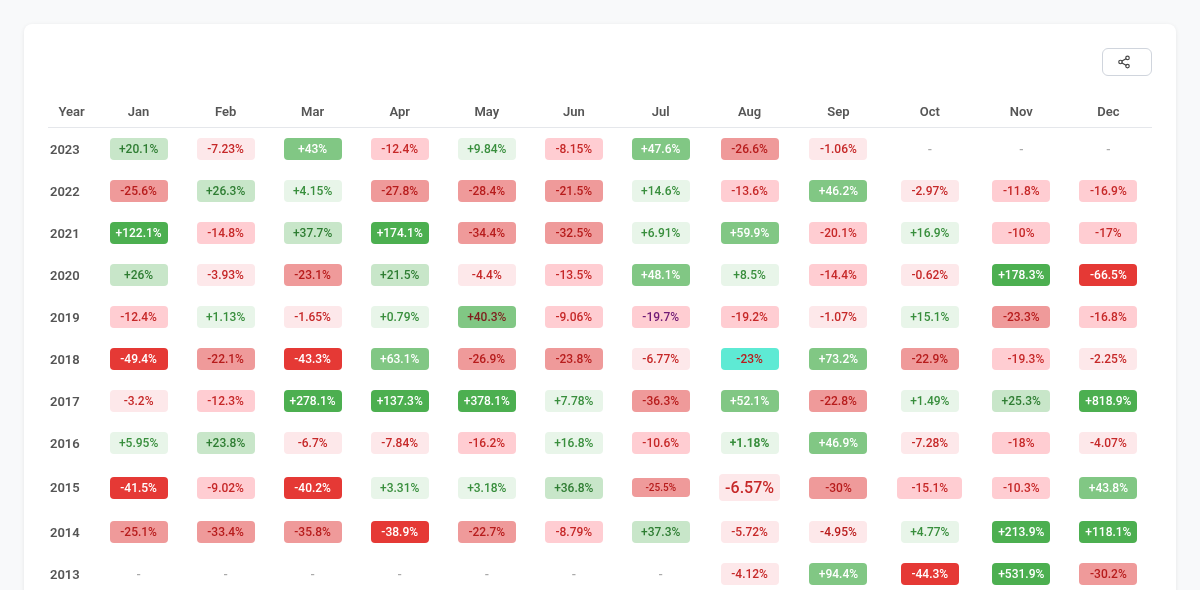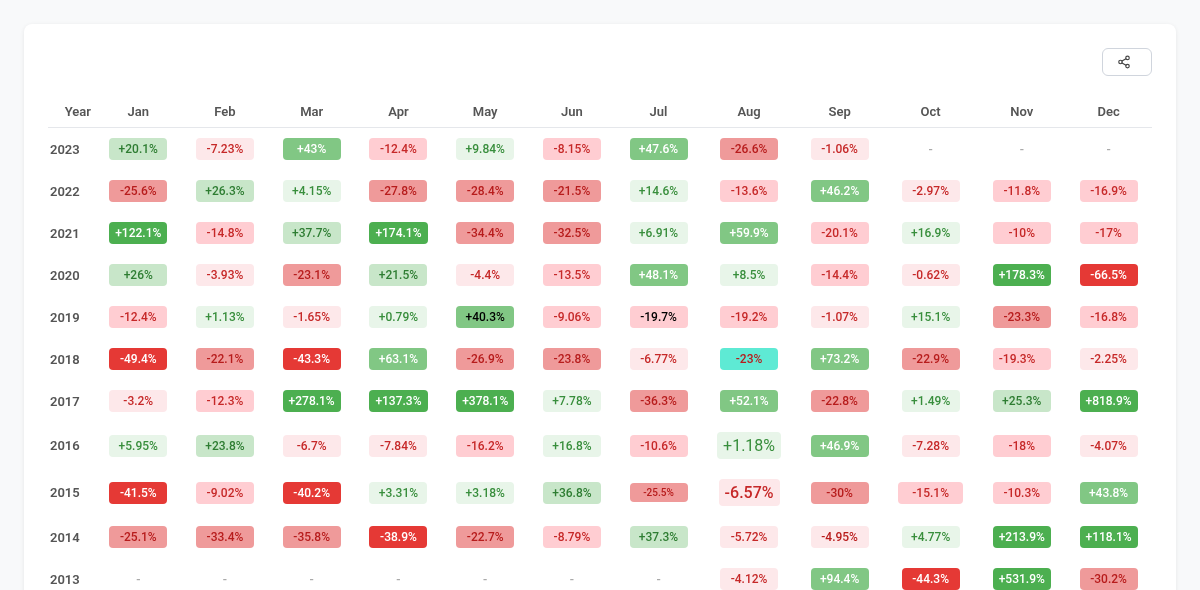--- a/index.html
+++ b/index.html
@@ -46,21 +46,21 @@
       font-size: 12.5px;
     }
     thead th {
       text-align: center;
       font-weight: 600;
       color: #555;
       padding: 8px 4px;
       border-bottom: 1px solid #e5e7eb;
       font-size: 13px;
     }
-    thead th:first-child { text-align: right; }
+    thead th:first-child { text-align: center; }
     tbody tr { border-bottom: 1px solid #f0f0f0; }
     tbody td {
       text-align: center;
       padding: 10px 4px;
       font-size: 12.5px;
       font-weight: 500;
       color: #222;
     }
     tbody td:first-child {
       text-align: left;
@@ -166,42 +166,42 @@
           <td><span style="display: inline-block; background-color: rgb(253, 232, 234); color: rgb(198, 40, 40); border-radius: 4px; padding: 4px 6px; min-width: 58px; text-align: center; font-size: 12px; font-weight: 500;">-0.62%</span></td>
           <td><span style="display: inline-block; background-color: rgb(76, 175, 80); color: rgb(255, 255, 255); border-radius: 4px; padding: 4px 6px; min-width: 58px; text-align: center; font-size: 12px; font-weight: 500;">+178.3%</span></td>
           <td><span style="display: inline-block; background-color: rgb(229, 57, 53); color: rgb(255, 255, 255); border-radius: 4px; padding: 4px 6px; min-width: 58px; text-align: center; font-size: 12px; font-weight: 500;">-66.5%</span></td>
         </tr>
         <tr>
           <td>2019</td>
           <td><span style="display: inline-block; background-color: rgb(255, 205, 210); color: rgb(198, 40, 40); border-radius: 4px; padding: 4px 6px; min-width: 58px; text-align: center; font-size: 12px; font-weight: 500;">-12.4%</span></td>
           <td><span style="display: inline-block; background-color: rgb(232, 245, 233); color: rgb(56, 142, 60); border-radius: 4px; padding: 4px 6px; min-width: 58px; text-align: center; font-size: 12px; font-weight: 500;">+1.13%</span></td>
           <td><span style="display: inline-block; background-color: rgb(253, 232, 234); color: rgb(198, 40, 40); border-radius: 4px; padding: 4px 6px; min-width: 58px; text-align: center; font-size: 12px; font-weight: 500;">-1.65%</span></td>
           <td><span style="display: inline-block; background-color: rgb(232, 245, 233); color: rgb(56, 142, 60); border-radius: 4px; padding: 4px 6px; min-width: 58px; text-align: center; font-size: 12px; font-weight: 500;">+0.79%</span></td>
-          <td><span style="display: inline-block; background-color: rgb(129, 199, 132); color: #000000; border-radius: 4px; padding: 4px 6px; min-width: 58px; text-align: center; font-size: 12px; font-weight: 500;">+40.3%</span></td>
+          <td><span style="display: inline-block; background-color: rgb(129, 199, 132); color: #7f1d1d; border-radius: 4px; padding: 4px 6px; min-width: 58px; text-align: center; font-size: 12px; font-weight: 500;">+40.3%</span></td>
           <td><span style="display: inline-block; background-color: rgb(255, 205, 210); color: rgb(198, 40, 40); border-radius: 4px; padding: 4px 6px; min-width: 58px; text-align: center; font-size: 12px; font-weight: 500;">-9.06%</span></td>
-          <td><span style="display: inline-block; background-color: rgb(255, 205, 210); color: #000000; border-radius: 4px; padding: 4px 6px; min-width: 58px; text-align: center; font-size: 12px; font-weight: 500;">-19.7%</span></td>
+          <td><span style="display: inline-block; background-color: rgb(255, 205, 210); color: #701a75; border-radius: 4px; padding: 4px 6px; min-width: 58px; text-align: center; font-size: 12px; font-weight: 500;">-19.7%</span></td>
           <td><span style="display: inline-block; background-color: rgb(255, 205, 210); color: rgb(198, 40, 40); border-radius: 4px; padding: 4px 6px; min-width: 58px; text-align: center; font-size: 12px; font-weight: 500;">-19.2%</span></td>
           <td><span style="display: inline-block; background-color: rgb(253, 232, 234); color: rgb(198, 40, 40); border-radius: 4px; padding: 4px 6px; min-width: 58px; text-align: center; font-size: 12px; font-weight: 500;">-1.07%</span></td>
           <td><span style="display: inline-block; background-color: rgb(232, 245, 233); color: rgb(56, 142, 60); border-radius: 4px; padding: 4px 6px; min-width: 58px; text-align: center; font-size: 12px; font-weight: 500;">+15.1%</span></td>
           <td><span style="display: inline-block; background-color: rgb(239, 154, 154); color: rgb(183, 28, 28); border-radius: 4px; padding: 4px 6px; min-width: 58px; text-align: center; font-size: 12px; font-weight: 500;">-23.3%</span></td>
           <td><span style="display: inline-block; background-color: rgb(255, 205, 210); color: rgb(198, 40, 40); border-radius: 4px; padding: 4px 6px; min-width: 58px; text-align: center; font-size: 12px; font-weight: 500;">-16.8%</span></td>
         </tr>
         <tr>
           <td>2018</td>
           <td><span style="display: inline-block; background-color: rgb(229, 57, 53); color: rgb(255, 255, 255); border-radius: 4px; padding: 4px 6px; min-width: 58px; text-align: center; font-size: 12px; font-weight: 500;">-49.4%</span></td>
           <td><span style="display: inline-block; background-color: rgb(239, 154, 154); color: rgb(183, 28, 28); border-radius: 4px; padding: 4px 6px; min-width: 58px; text-align: center; font-size: 12px; font-weight: 500;">-22.1%</span></td>
           <td><span style="display: inline-block; background-color: rgb(229, 57, 53); color: rgb(255, 255, 255); border-radius: 4px; padding: 4px 6px; min-width: 58px; text-align: center; font-size: 12px; font-weight: 500;">-43.3%</span></td>
           <td><span style="display: inline-block; background-color: rgb(129, 199, 132); color: rgb(255, 255, 255); border-radius: 4px; padding: 4px 6px; min-width: 58px; text-align: center; font-size: 12px; font-weight: 500;">+63.1%</span></td>
           <td><span style="display: inline-block; background-color: rgb(239, 154, 154); color: rgb(183, 28, 28); border-radius: 4px; padding: 4px 6px; min-width: 58px; text-align: center; font-size: 12px; font-weight: 500;">-26.9%</span></td>
           <td><span style="display: inline-block; background-color: rgb(239, 154, 154); color: rgb(183, 28, 28); border-radius: 4px; padding: 4px 6px; min-width: 58px; text-align: center; font-size: 12px; font-weight: 500;">-23.8%</span></td>
           <td><span style="display: inline-block; background-color: rgb(253, 232, 234); color: rgb(198, 40, 40); border-radius: 4px; padding: 4px 6px; min-width: 58px; text-align: center; font-size: 12px; font-weight: 500;">-6.77%</span></td>
           <td><span style="display: inline-block; background-color: #5eead4; color: rgb(183, 28, 28); border-radius: 4px; padding: 4px 6px; min-width: 58px; text-align: center; font-size: 12px; font-weight: 500;">-23%</span></td>
           <td><span style="display: inline-block; background-color: rgb(129, 199, 132); color: rgb(255, 255, 255); border-radius: 4px; padding: 4px 6px; min-width: 58px; text-align: center; font-size: 12px; font-weight: 500;">+73.2%</span></td>
           <td><span style="display: inline-block; background-color: rgb(239, 154, 154); color: rgb(183, 28, 28); border-radius: 4px; padding: 4px 6px; min-width: 58px; text-align: center; font-size: 12px; font-weight: 500;">-22.9%</span></td>
-          <td><span style="display: inline-block; background-color: rgb(255, 205, 210); color: rgb(198, 40, 40); border-radius: 4px; padding: 4px 6px; min-width: 58px; text-align: left; font-size: 12px; font-weight: 500;">-19.3%</span></td>
+          <td><span style="display: inline-block; background-color: rgb(255, 205, 210); color: rgb(198, 40, 40); border-radius: 4px; padding: 4px 6px; min-width: 58px; text-align: right; font-size: 12px; font-weight: 500;">-19.3%</span></td>
           <td><span style="display: inline-block; background-color: rgb(253, 232, 234); color: rgb(198, 40, 40); border-radius: 4px; padding: 4px 6px; min-width: 58px; text-align: center; font-size: 12px; font-weight: 500;">-2.25%</span></td>
         </tr>
         <tr>
           <td>2017</td>
           <td><span style="display: inline-block; background-color: rgb(253, 232, 234); color: rgb(198, 40, 40); border-radius: 4px; padding: 4px 6px; min-width: 58px; text-align: center; font-size: 12px; font-weight: 500;">-3.2%</span></td>
           <td><span style="display: inline-block; background-color: rgb(255, 205, 210); color: rgb(198, 40, 40); border-radius: 4px; padding: 4px 6px; min-width: 58px; text-align: center; font-size: 12px; font-weight: 500;">-12.3%</span></td>
           <td><span style="display: inline-block; background-color: rgb(76, 175, 80); color: rgb(255, 255, 255); border-radius: 4px; padding: 4px 6px; min-width: 58px; text-align: center; font-size: 12px; font-weight: 500;">+278.1%</span></td>
           <td><span style="display: inline-block; background-color: rgb(76, 175, 80); color: rgb(255, 255, 255); border-radius: 4px; padding: 4px 6px; min-width: 58px; text-align: center; font-size: 12px; font-weight: 500;">+137.3%</span></td>
           <td><span style="display: inline-block; background-color: rgb(76, 175, 80); color: rgb(255, 255, 255); border-radius: 4px; padding: 4px 6px; min-width: 58px; text-align: center; font-size: 12px; font-weight: 500;">+378.1%</span></td>
           <td><span style="display: inline-block; background-color: rgb(232, 245, 233); color: rgb(56, 142, 60); border-radius: 4px; padding: 4px 6px; min-width: 58px; text-align: center; font-size: 12px; font-weight: 500;">+7.78%</span></td>
@@ -214,21 +214,21 @@
         </tr>
         <tr>
           <td>2016</td>
           <td><span style="display: inline-block; background-color: rgb(232, 245, 233); color: rgb(56, 142, 60); border-radius: 4px; padding: 4px 6px; min-width: 58px; text-align: center; font-size: 12px; font-weight: 500;">+5.95%</span></td>
           <td><span style="display: inline-block; background-color: rgb(200, 230, 201); color: rgb(46, 125, 50); border-radius: 4px; padding: 4px 6px; min-width: 58px; text-align: center; font-size: 12px; font-weight: 500;">+23.8%</span></td>
           <td><span style="display: inline-block; background-color: rgb(253, 232, 234); color: rgb(198, 40, 40); border-radius: 4px; padding: 4px 6px; min-width: 58px; text-align: center; font-size: 12px; font-weight: 500;">-6.7%</span></td>
           <td><span style="display: inline-block; background-color: rgb(253, 232, 234); color: rgb(198, 40, 40); border-radius: 4px; padding: 4px 6px; min-width: 58px; text-align: center; font-size: 12px; font-weight: 500;">-7.84%</span></td>
           <td><span style="display: inline-block; background-color: rgb(255, 205, 210); color: rgb(198, 40, 40); border-radius: 4px; padding: 4px 6px; min-width: 58px; text-align: center; font-size: 12px; font-weight: 500;">-16.2%</span></td>
           <td><span style="display: inline-block; background-color: rgb(232, 245, 233); color: rgb(56, 142, 60); border-radius: 4px; padding: 4px 6px; min-width: 58px; text-align: center; font-size: 12px; font-weight: 500;">+16.8%</span></td>
           <td><span style="display: inline-block; background-color: rgb(255, 205, 210); color: rgb(198, 40, 40); border-radius: 4px; padding: 4px 6px; min-width: 58px; text-align: center; font-size: 12px; font-weight: 500;">-10.6%</span></td>
-          <td><span style="display: inline-block; background-color: rgb(232, 245, 233); color: rgb(56, 142, 60); border-radius: 4px; padding: 4px 6px; min-width: 58px; text-align: center; font-size: 16px; font-weight: 400;">+1.18%</span></td>
+          <td><span style="display: inline-block; background-color: rgb(232, 245, 233); color: rgb(56, 142, 60); border-radius: 4px; padding: 4px 6px; min-width: 58px; text-align: center; font-size: 12px; font-weight: 700;">+1.18%</span></td>
           <td><span style="display: inline-block; background-color: rgb(129, 199, 132); color: rgb(255, 255, 255); border-radius: 4px; padding: 4px 6px; min-width: 58px; text-align: center; font-size: 12px; font-weight: 500;">+46.9%</span></td>
           <td><span style="display: inline-block; background-color: rgb(253, 232, 234); color: rgb(198, 40, 40); border-radius: 4px; padding: 4px 6px; min-width: 58px; text-align: center; font-size: 12px; font-weight: 500;">-7.28%</span></td>
           <td><span style="display: inline-block; background-color: rgb(255, 205, 210); color: rgb(198, 40, 40); border-radius: 4px; padding: 4px 6px; min-width: 58px; text-align: center; font-size: 12px; font-weight: 500;">-18%</span></td>
           <td><span style="display: inline-block; background-color: rgb(253, 232, 234); color: rgb(198, 40, 40); border-radius: 4px; padding: 4px 6px; min-width: 58px; text-align: center; font-size: 12px; font-weight: 500;">-4.07%</span></td>
         </tr>
         <tr>
           <td>2015</td>
           <td><span style="display: inline-block; background-color: rgb(229, 57, 53); color: rgb(255, 255, 255); border-radius: 4px; padding: 4px 6px; min-width: 58px; text-align: center; font-size: 12px; font-weight: 500;">-41.5%</span></td>
           <td><span style="display: inline-block; background-color: rgb(255, 205, 210); color: rgb(198, 40, 40); border-radius: 4px; padding: 4px 6px; min-width: 58px; text-align: center; font-size: 12px; font-weight: 500;">-9.02%</span></td>
           <td><span style="display: inline-block; background-color: rgb(229, 57, 53); color: rgb(255, 255, 255); border-radius: 4px; padding: 4px 6px; min-width: 58px; text-align: center; font-size: 12px; font-weight: 500;">-40.2%</span></td>

